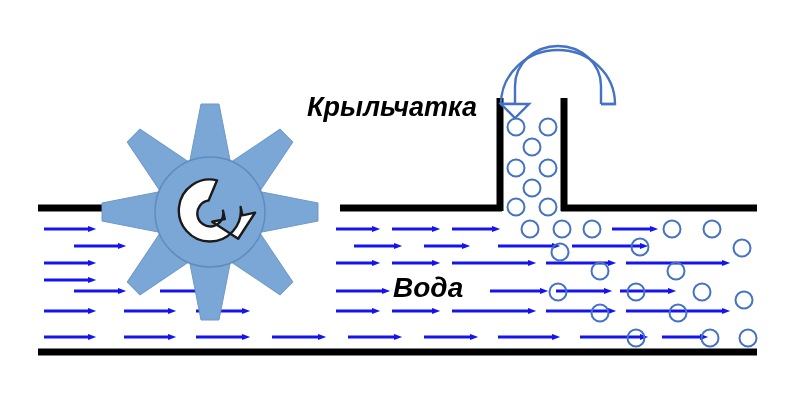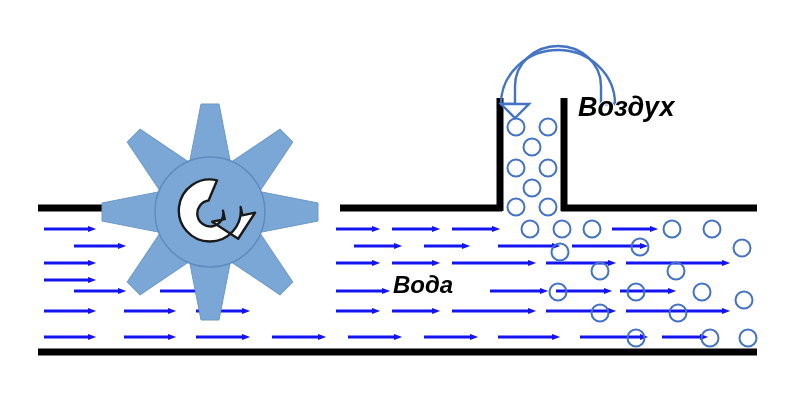--- a/index.html
+++ b/index.html
@@ -45,21 +45,21 @@
     font-size: 27px;
   }
   #lbl-air {
     left: 578px;
     top: 92px;
     font-size: 27px;
   }
   #lbl-water {
     left: 393px;
     top: 272px;
-    font-size: 24px;
+    font-size: 28px;
   }
 </style>
 </head>
 <body>
 
 <div id="stage">
 
   <svg id="scene" viewBox="0 0 794 408" xmlns="http://www.w3.org/2000/svg">
 
     <defs>
@@ -246,19 +246,19 @@
                  L13,10
                  L13,1.5
                  A13,13 0 1 1 1,-11.5
                  Z" fill="#ffffff" stroke="#1A1A1A" stroke-width="2.4" stroke-linejoin="round" stroke-linecap="round" transform="rotate(-12)"></path>
       </g>
     </g>
 
   </svg>
 
   <div class="lbl" id="lbl-impeller">
+    <div>Крыльчатка</div>
   </div>
 
-  <div class="lbl" id="lbl-air">Воздух</div>
 
   <div class="lbl" id="lbl-water">Вода</div>
 
 </div>
 
 </body></html>

